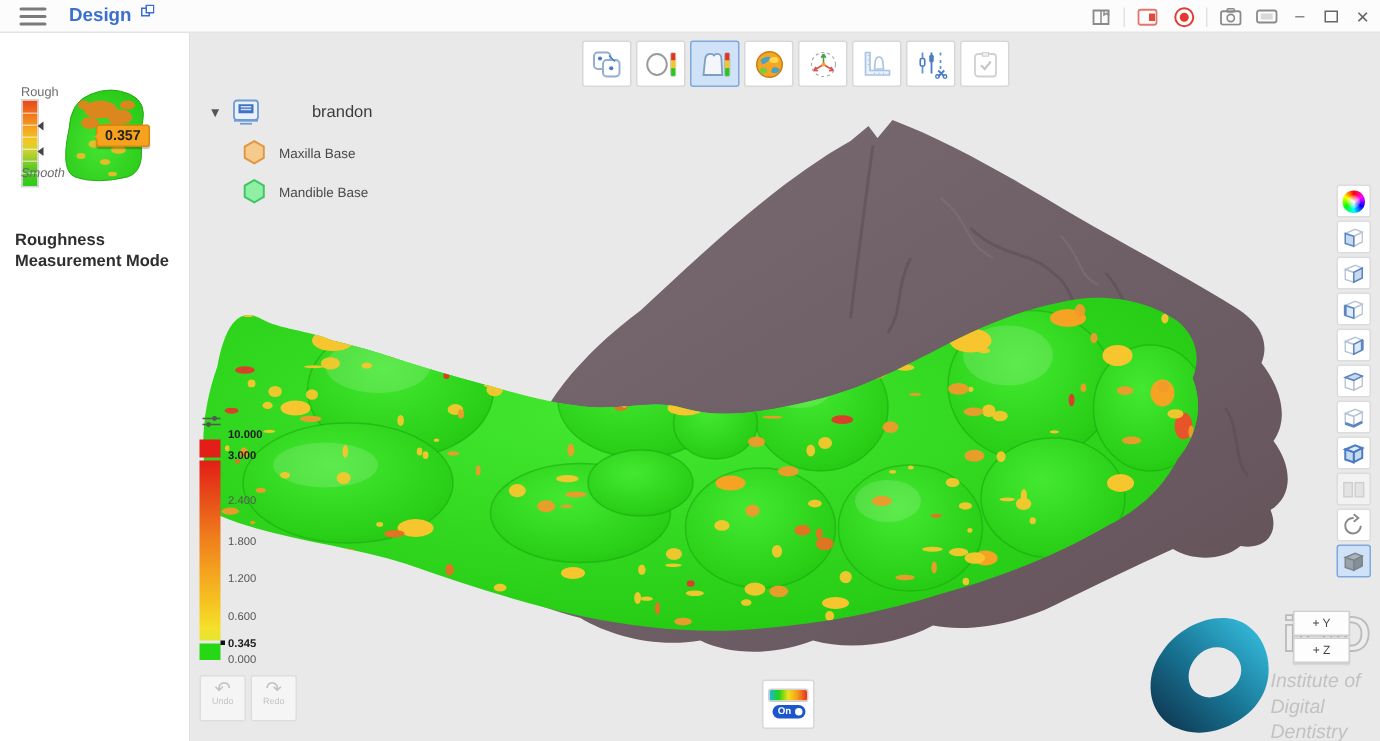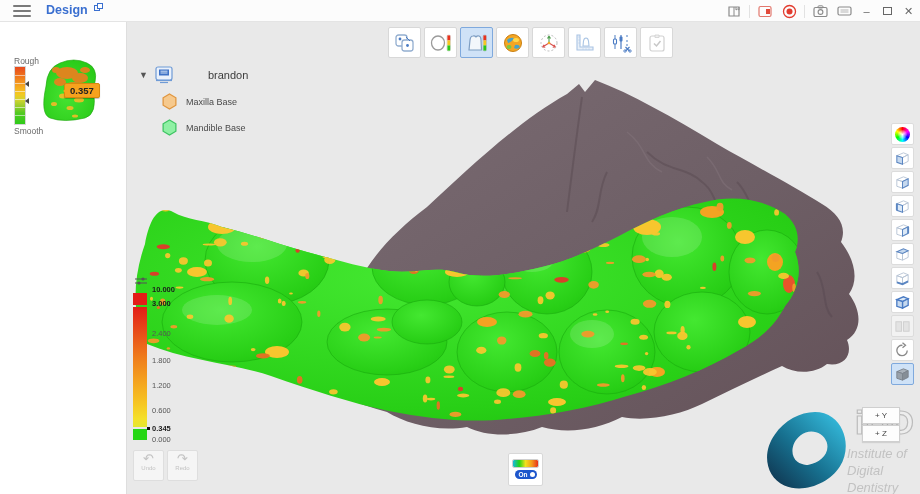--- a/index.html
+++ b/index.html
@@ -157,21 +157,21 @@
     <div id="side-colorbar">
       <span class="seg" style="top:8px"></span>
         <span class="seg" style="top:16px"></span>
         <span class="seg" style="top:24px"></span>
       <span class="seg" style="top:32px"></span>
         <span class="seg" style="top:40px"></span>
         <span class="seg" style="top:48px"></span>
     </div>
     <span class="bar-marker" style="top:59px"></span>
     <span class="bar-marker" style="top:76px"></span>
-    <div class="side-label" style="left:14px;top:104px;">Smooth</div>
+    <div class="side-label" style="left:14px;top:88px;font-style:italic;">Smooth</div>
 
     <svg id="tooth-thumb" width="80" height="68" viewBox="0 0 80 68">
       <defs>
         <radialGradient id="thumbGrad" cx="45%" cy="60%" r="75%">
           <stop offset="0%" stop-color="#46e332"></stop>
             <stop offset="100%" stop-color="#25c614"></stop>
         </radialGradient>
       </defs>
       <path d="M14 30 Q15 12 28 7 Q42 1 55 7 Q66 12 63 26 L61 34 Q66 58 53 62 Q32 67 18 62 Q8 58 14 30 Z" fill="url(#thumbGrad)" stroke="#1da50c" stroke-width="0.6"></path>
       <g fill="#ef7e1e" opacity="0.9">
@@ -187,20 +187,21 @@
           <ellipse cx="47" cy="44" rx="5" ry="2.5"></ellipse>
         <ellipse cx="38" cy="52" rx="3.5" ry="2"></ellipse>
           <ellipse cx="55" cy="36" rx="3" ry="2"></ellipse>
         <ellipse cx="22" cy="48" rx="3" ry="2"></ellipse>
           <ellipse cx="43" cy="60" rx="3" ry="1.5"></ellipse>
       </g>
     </svg>
     <div id="rough-chip">0.357</div>
 
     <div id="side-text">
+      <div id="side-heading">Roughness Measurement Mode</div>
     </div>
   </div>
 
   <div id="viewport">
 
     <svg id="model-svg" width="793" height="472" viewBox="0 0 793 472">
       <defs>
         <radialGradient id="teethGrad" cx="42%" cy="35%" r="80%">
           <stop offset="0%" stop-color="#44e831"></stop>
             <stop offset="75%" stop-color="#28cf16"></stop>

